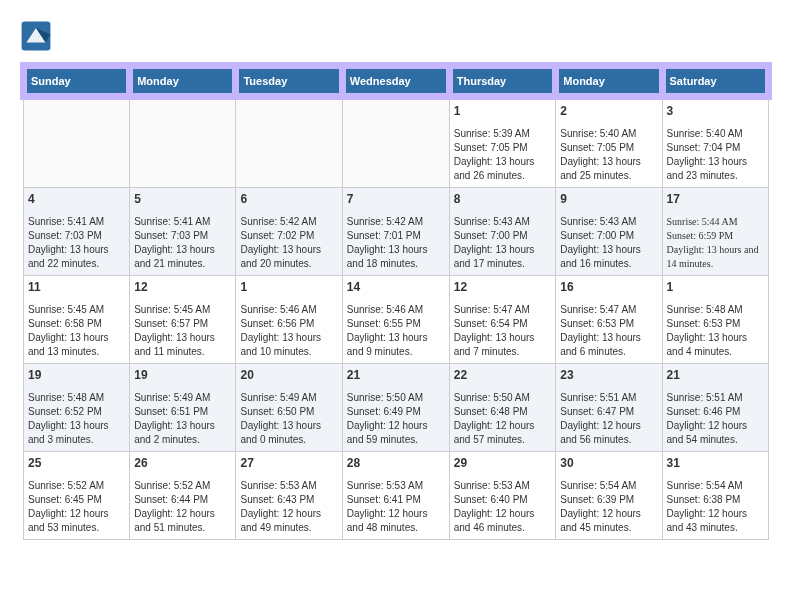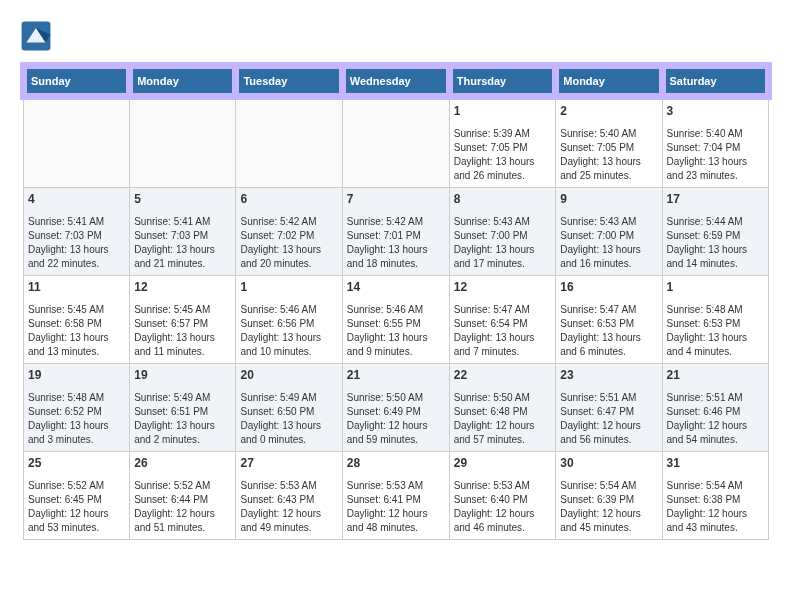--- a/index.html
+++ b/index.html
@@ -182,21 +182,21 @@
 Daylight: 13 hours and 17 minutes.</div>
         </td>
         <td>
           <div class="day-number">9</div>
           <div class="day-info" style="white-space: pre-line;">Sunrise: 5:43 AM
 Sunset: 7:00 PM
 Daylight: 13 hours and 16 minutes.</div>
         </td>
         <td>
           <div class="day-number">17</div>
-          <div class="day-info" style="white-space: pre-line;">Sunrise: 5:44 AM
+          <div class="day-info" style="white-space: pre-line; font-family: Liberation Serif, serif;">Sunrise: 5:44 AM
 Sunset: 6:59 PM
 Daylight: 13 hours and 14 minutes.</div>
         </td>
       </tr>
       <tr>
         <td>
           <div class="day-number">11</div>
           <div class="day-info" style="white-space: pre-line;">Sunrise: 5:45 AM
 Sunset: 6:58 PM
 Daylight: 13 hours and 13 minutes.</div>

